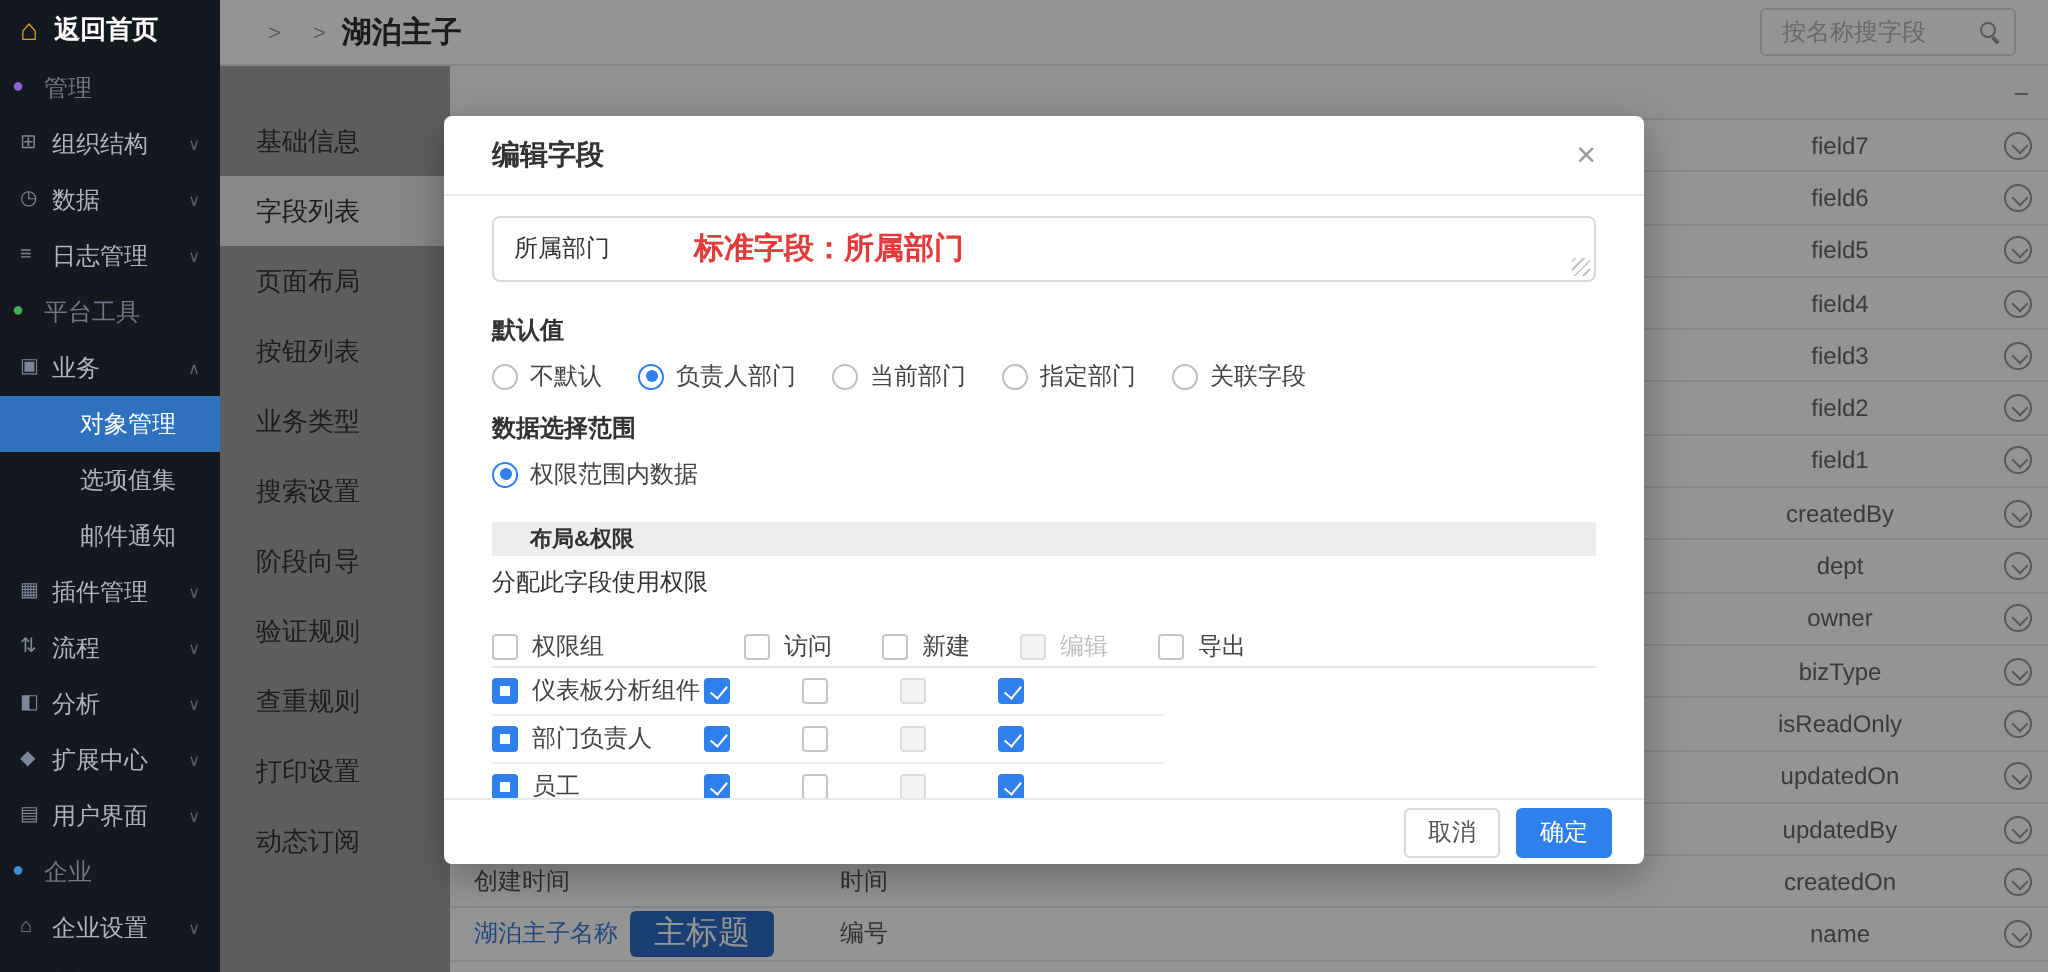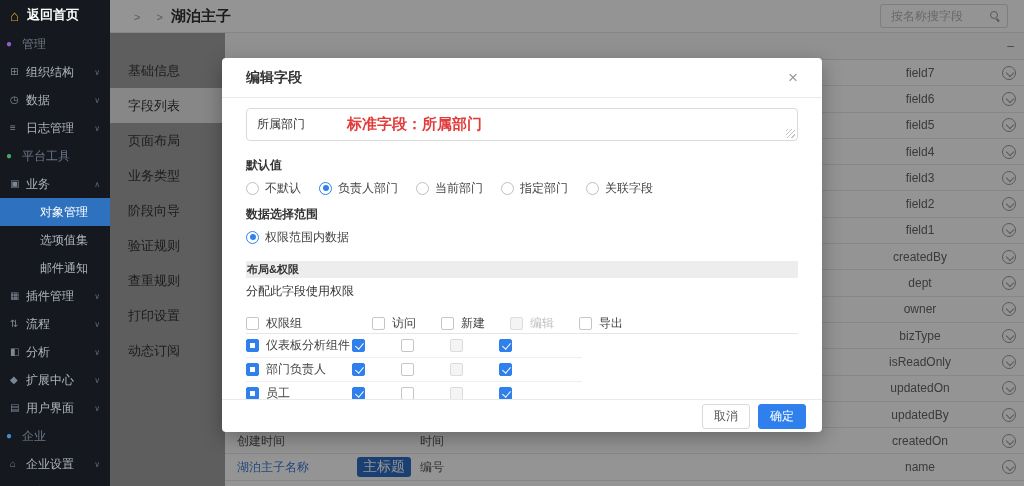--- a/index.html
+++ b/index.html
@@ -38,21 +38,21 @@
   .submenu { width:115px; flex:none; padding-top:20px; background:#a3a3a3; }
   .sub-item { height:35px; display:flex; align-items:center; padding-left:18px; font-size:13px; color:#333; cursor:pointer; white-space:nowrap; }
   .sub-item.selected { background:#e9e9e9; }
 
   .table-area { flex:1; position:relative; }
   .t-head { height:27px; background:#fafafa; border-bottom:1px solid #e3e3e3; position:relative; }
   .head-dash { position:absolute; right:10px; top:50%; transform:translateY(-50%); color:#777; font-size:12px; }
   .t-row { position:relative; height:26.3px; border-bottom:1px solid #e8e8e8; font-size:12px; color:#555; cursor:pointer; }
   .t-left { position:absolute; left:12px; top:50%; transform:translateY(-50%); display:flex; align-items:center; gap:6px; white-space:nowrap; }
   .t-row.link .t-label { color:#3a7bd5; }
-  .t-badge { background:#2d6fc7; color:#fff; font-size:14px; padding:1px 6px; border-radius:3px; white-space:nowrap;margin-left:42px; }
+  .t-badge { background:#2d6fc7; color:#fff; font-size:16px; padding:1px 12px; border-radius:3px; white-space:nowrap; }
   .t-type { position:absolute; left:195px; top:50%; transform:translateY(-50%); white-space:nowrap; }
   .t-name { position:absolute; left:640px; width:110px; text-align:center; top:50%; transform:translateY(-50%); color:#666; }
   .op-icon { position:absolute; right:8px; top:50%; transform:translateY(-50%); width:14px; height:14px; border:1px solid #9a9a9a; border-radius:50%; cursor:pointer; }
   .op-icon::after { content:""; position:absolute; left:3.5px; top:3px; width:5px; height:5px; border:solid #9a9a9a; border-width:0 0 1.5px 1.5px; transform:rotate(-45deg); }
 
   
   .dim { position:absolute; left:110px; top:0; right:0; bottom:0; background:rgba(0,0,0,0.42); z-index:40; }
 
   
   .modal { position:absolute; left:222px; top:58px; width:600px; height:374px; background:#fff; border-radius:4px; z-index:100; box-shadow:0 6px 20px rgba(0,0,0,.3); display:flex; flex-direction:column; }
@@ -67,21 +67,21 @@
   .resize-corner { position:absolute; right:2px; bottom:2px; width:9px; height:9px; background:repeating-linear-gradient(-45deg,transparent 0 2px,#c4c4c4 2px 3px); }
 
   .sec-label { margin-top:16px; font-size:12px; color:#333; font-weight:bold; }
   .sec-label.second { margin-top:10px; }
   .radio-row { margin-top:6px; height:16px; display:flex; align-items:center; }
   .radio-opt { display:inline-flex; align-items:center; gap:6px; font-size:12px; color:#444; margin-right:18px; cursor:pointer; white-space:nowrap; }
   .radio { width:13px; height:13px; border:1px solid #bfbfbf; border-radius:50%; background:#fff; position:relative; flex:none; }
   .radio-opt.checked .radio { border-color:#2f80ed; }
   .radio-opt.checked .radio::after { content:""; position:absolute; left:2.5px; top:2.5px; width:6px; height:6px; border-radius:50%; background:#2f80ed; }
 
-  .layout-bar { margin-top:16px; height:17px; background:#ededed; display:flex; align-items:center; padding:0 1px; font-size:11px; font-weight:bold; color:#333; }
+  .layout-bar { margin-top:16px; height:17px; background:#ededed; display:flex; align-items:center; padding:0 19px; font-size:11px; font-weight:bold; color:#333; }
   .subtitle { margin-top:5px; font-size:12px; color:#333; }
 
   .perm-head, .perm-row { display:grid; grid-template-columns:106px 49px 49px 49px 49px; align-items:center; }
   .perm-head { margin-top:14px; height:20px; border-bottom:1px solid #e6e6e6;gap:20px; }
   .perm-row { height:24px; border-bottom:1px solid #f0f0f0; width:336px; }
   .perm-cell { display:flex; align-items:center; gap:7px; font-size:12px; color:#444; white-space:nowrap; }
   .perm-cell.disabled .perm-col-label { color:#c0c0c0; }
   .perm-cell.disabled .cb { background:#f4f4f4; border-color:#dcdcdc; }
   .perm-name { font-size:12px; color:#444; }
 
@@ -213,21 +213,27 @@
     <div class="sub-item">
           <span>基础信息</span>
         </div>
         <div class="sub-item selected">
           <span>字段列表</span>
         </div>
         <div class="sub-item">
           <span>页面布局</span>
         </div>
         <div class="sub-item">
+          <span>按钮列表</span>
+        </div>
+        <div class="sub-item">
           <span>业务类型</span>
+        </div>
+        <div class="sub-item">
+          <span>搜索设置</span>
         </div>
         <div class="sub-item">
           <span>阶段向导</span>
         </div>
         <div class="sub-item">
           <span>验证规则</span>
         </div>
         <div class="sub-item">
           <span>查重规则</span>
         </div>

